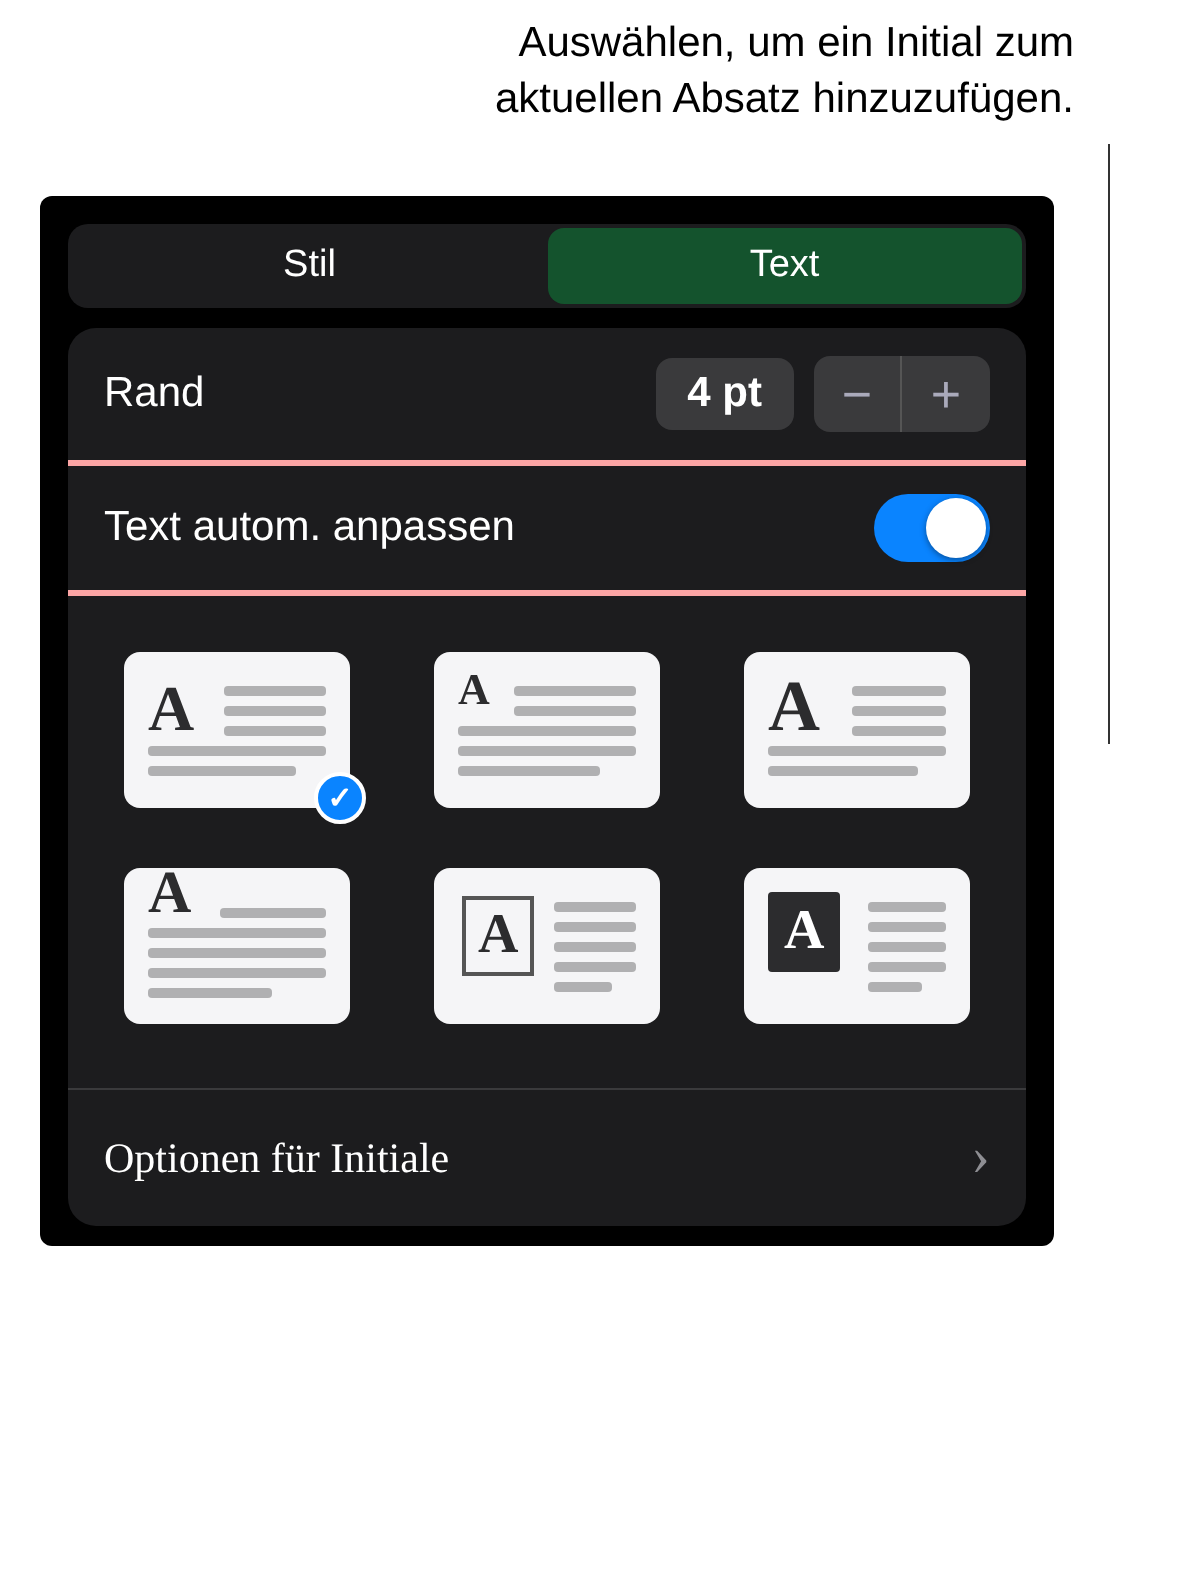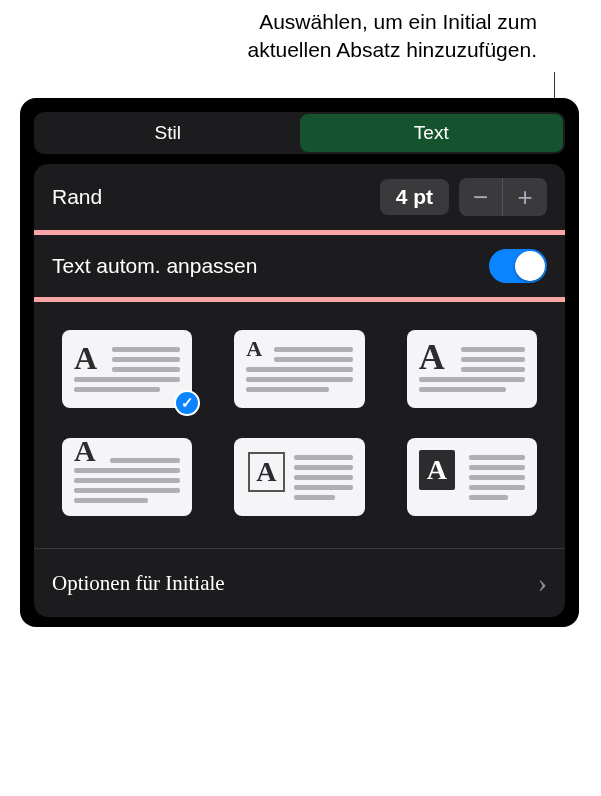--- a/index.html
+++ b/index.html
@@ -24,23 +24,23 @@
       top: 72px;
       right: 46px;
       width: 1px;
       height: 300px;
       background: #333;
     }
     .panel {
       position: absolute;
       top: 98px;
       left: 20px;
-      width: 559px;
+      width: 507px;
       background: #000;
-      border-radius: 16px;
+      border-radius: 6px;
       overflow: hidden;
       padding-bottom: 10px;
     }
     .tabs {
       display: flex;
       background: #1c1c1e;
       border-radius: 10px;
       margin: 14px 14px 8px 14px;
       padding: 2px;
     }
@@ -59,21 +59,21 @@
     .panel-body {
       background: #1c1c1e;
       margin: 10px 14px 0 14px;
       border-radius: 14px;
       overflow: hidden;
     }
     .row {
       display: flex;
       align-items: center;
       padding: 14px 18px;
-      border-bottom: 5px solid #fca5a5;
+      border-bottom: 3px solid #fca5a5;
     }
     .row:last-child { border-bottom: none; }
     .row-label {
       flex: 1;
       color: #fff;
       font-size: 21px;
     }
     .stepper-value {
       background: #3a3a3c;
       color: #fff;

